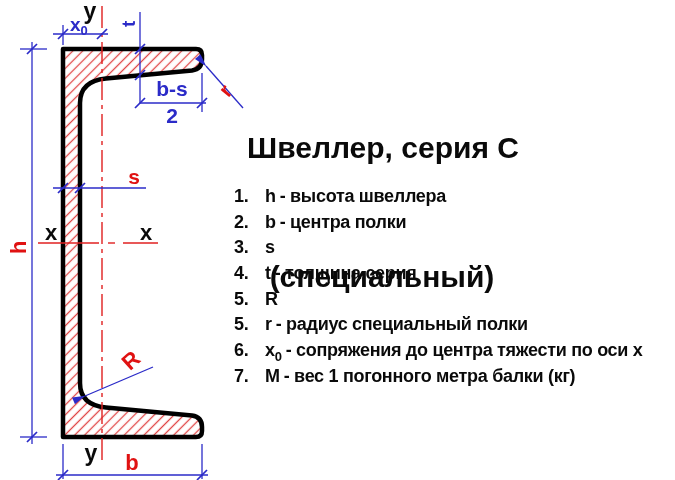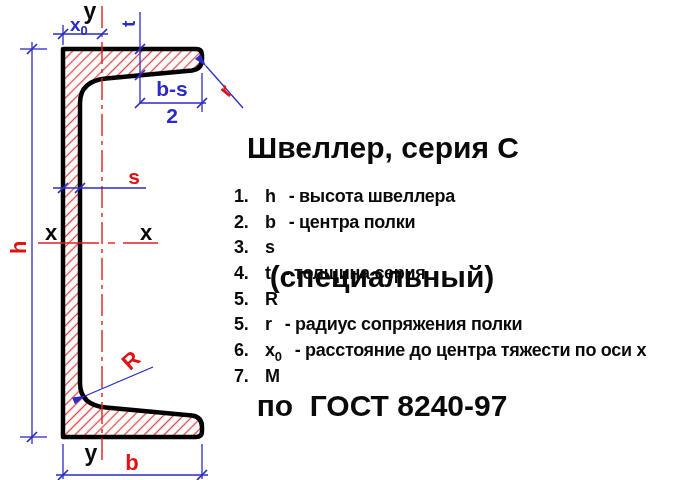--- a/index.html
+++ b/index.html
@@ -31,21 +31,21 @@
     text-align:center;color:var(--c-text);
     font-size:30px;line-height:43px;font-weight:700;white-space:pre;
   }
   .legend{
     position:absolute;left:234px;top:186px;
     color:var(--c-text);font-size:18px;font-weight:700;letter-spacing:-0.3px;
   }
   .legend-row{display:flex;align-items:baseline;height:25.7px;white-space:pre;}
   .legend-num{display:inline-block;width:31px;}
   .legend-sym sub{font-size:13px;}
-  .legend-desc{margin-left:13px;}
+  .legend-desc{margin-left:4px;}
 </style>
 </head>
 <body>
 
 <div class="stage">
 
   <svg width="675" height="480" viewBox="0 0 675 480">
     <defs>
       <pattern id="hatch" patternUnits="userSpaceOnUse" width="7" height="7" patternTransform="rotate(-45)">
         <line class="hatch-line" x1="0" y1="3.5" x2="7" y2="3.5"></line>
@@ -128,43 +128,42 @@
 
     <text class="lbl-black" x="90" y="19" font-size="23" text-anchor="middle">y</text>
     <text class="lbl-black" x="91" y="461" font-size="23" text-anchor="middle">y</text>
     <text class="lbl-black" x="51" y="240" font-size="22" text-anchor="middle">x</text>
     <text class="lbl-black" x="146" y="240" font-size="22" text-anchor="middle">x</text>
   </svg>
 
   <div class="title">
     <div>Швеллер, серия С</div>
     <div>(специальный)</div>
-    <div>по  ГОСТ 8240-97</div>
   </div>
 
   <div class="legend">
     <div class="legend-row">
       <span class="legend-num">1.</span><span class="legend-sym"><span>h</span><sub></sub></span><span class="legend-desc">- высота швеллера</span>
     </div>
     <div class="legend-row">
       <span class="legend-num">2.</span><span class="legend-sym"><span>b</span><sub></sub></span><span class="legend-desc">- центра полки</span>
     </div>
     <div class="legend-row">
       <span class="legend-num">3.</span><span class="legend-sym"><span>s</span><sub></sub></span>
     </div>
     <div class="legend-row">
       <span class="legend-num">4.</span><span class="legend-sym"><span>t</span><sub></sub></span><span class="legend-desc">- толщина серия</span>
     </div>
     <div class="legend-row">
       <span class="legend-num">5.</span><span class="legend-sym"><span>R</span><sub></sub></span>
     </div>
     <div class="legend-row">
-      <span class="legend-num">5.</span><span class="legend-sym"><span>r</span><sub></sub></span><span class="legend-desc">- радиус сопряжения полки</span>
+      <span class="legend-num">5.</span><span class="legend-sym"><span>r</span><sub></sub></span><span class="legend-desc">- радиус специальный полки</span>
     </div>
     <div class="legend-row">
-      <span class="legend-num">6.</span><span class="legend-sym"><span>x</span><sub>0</sub></span><span class="legend-desc">- расстояние до центра тяжести по оси х</span>
+      <span class="legend-num">6.</span><span class="legend-sym"><span>x</span><sub>0</sub></span><span class="legend-desc">- сопряжения до центра тяжести по оси х</span>
     </div>
     <div class="legend-row">
-      <span class="legend-num">7.</span><span class="legend-sym"><span>M</span><sub></sub></span>
+      <span class="legend-num">7.</span><span class="legend-sym"><span>M</span><sub></sub></span><span class="legend-desc">- вес 1 погонного метра балки (кг)</span>
     </div>
   </div>
 
 </div>
 
 </body></html>

